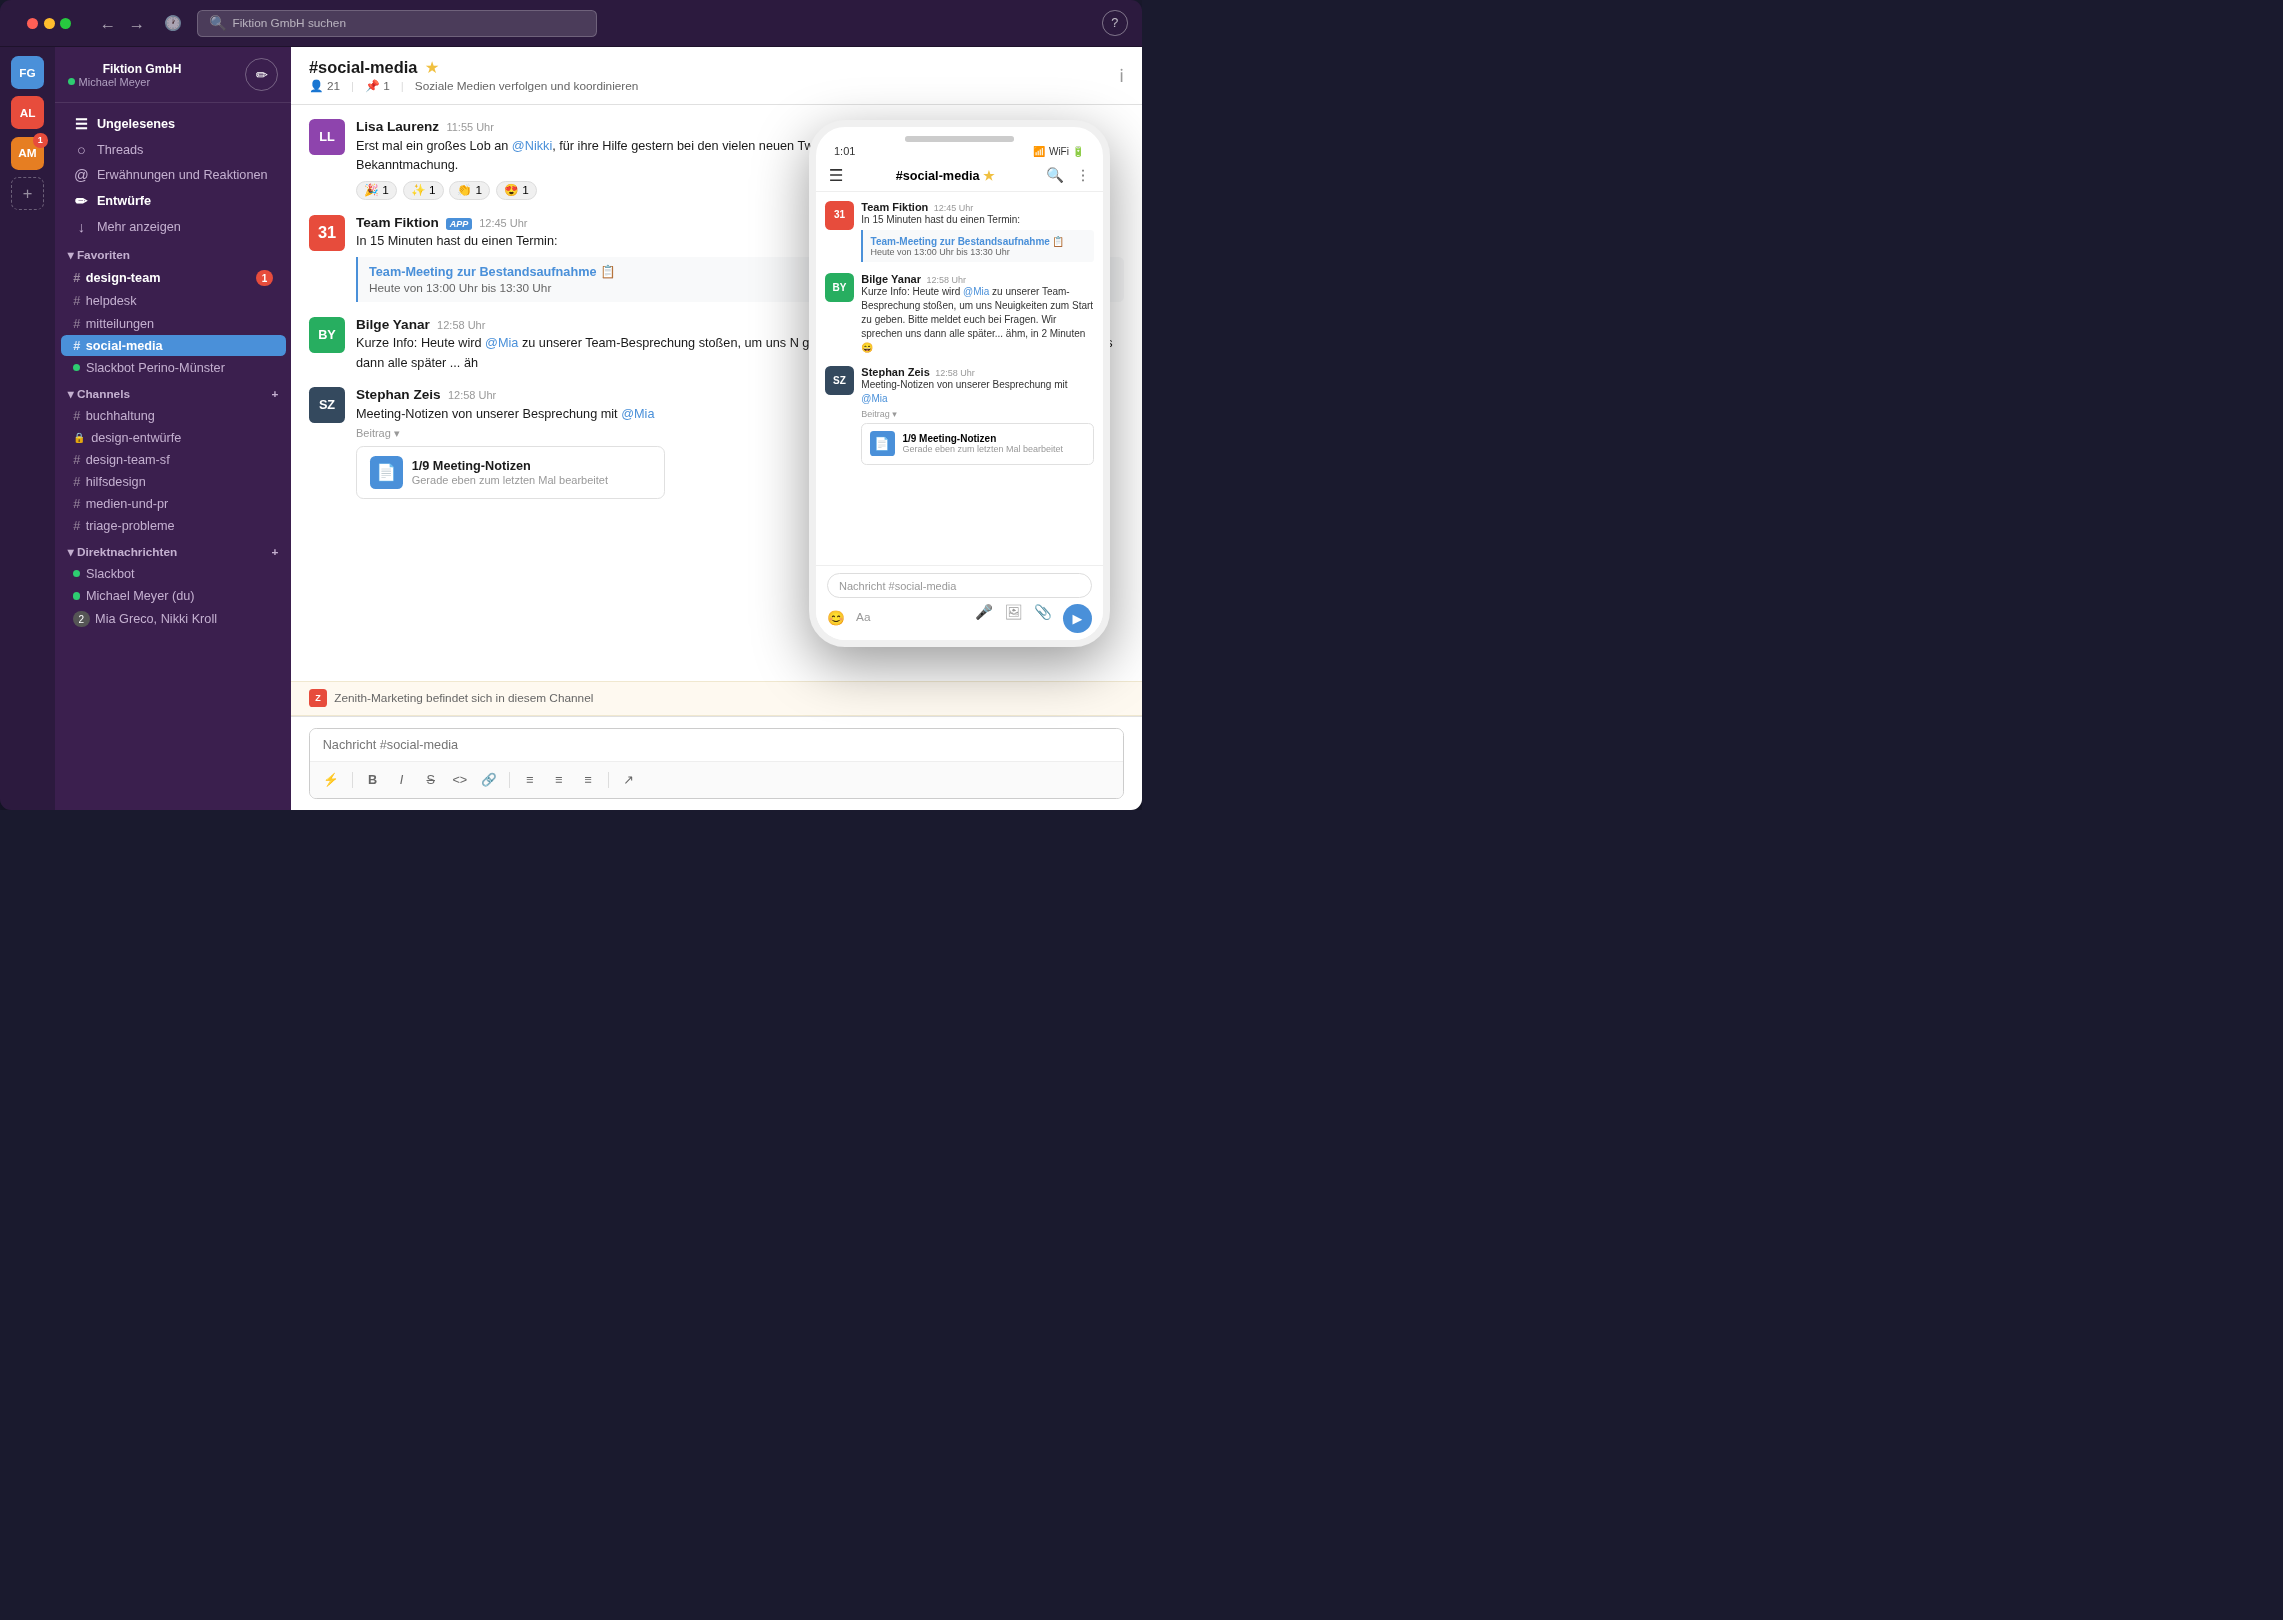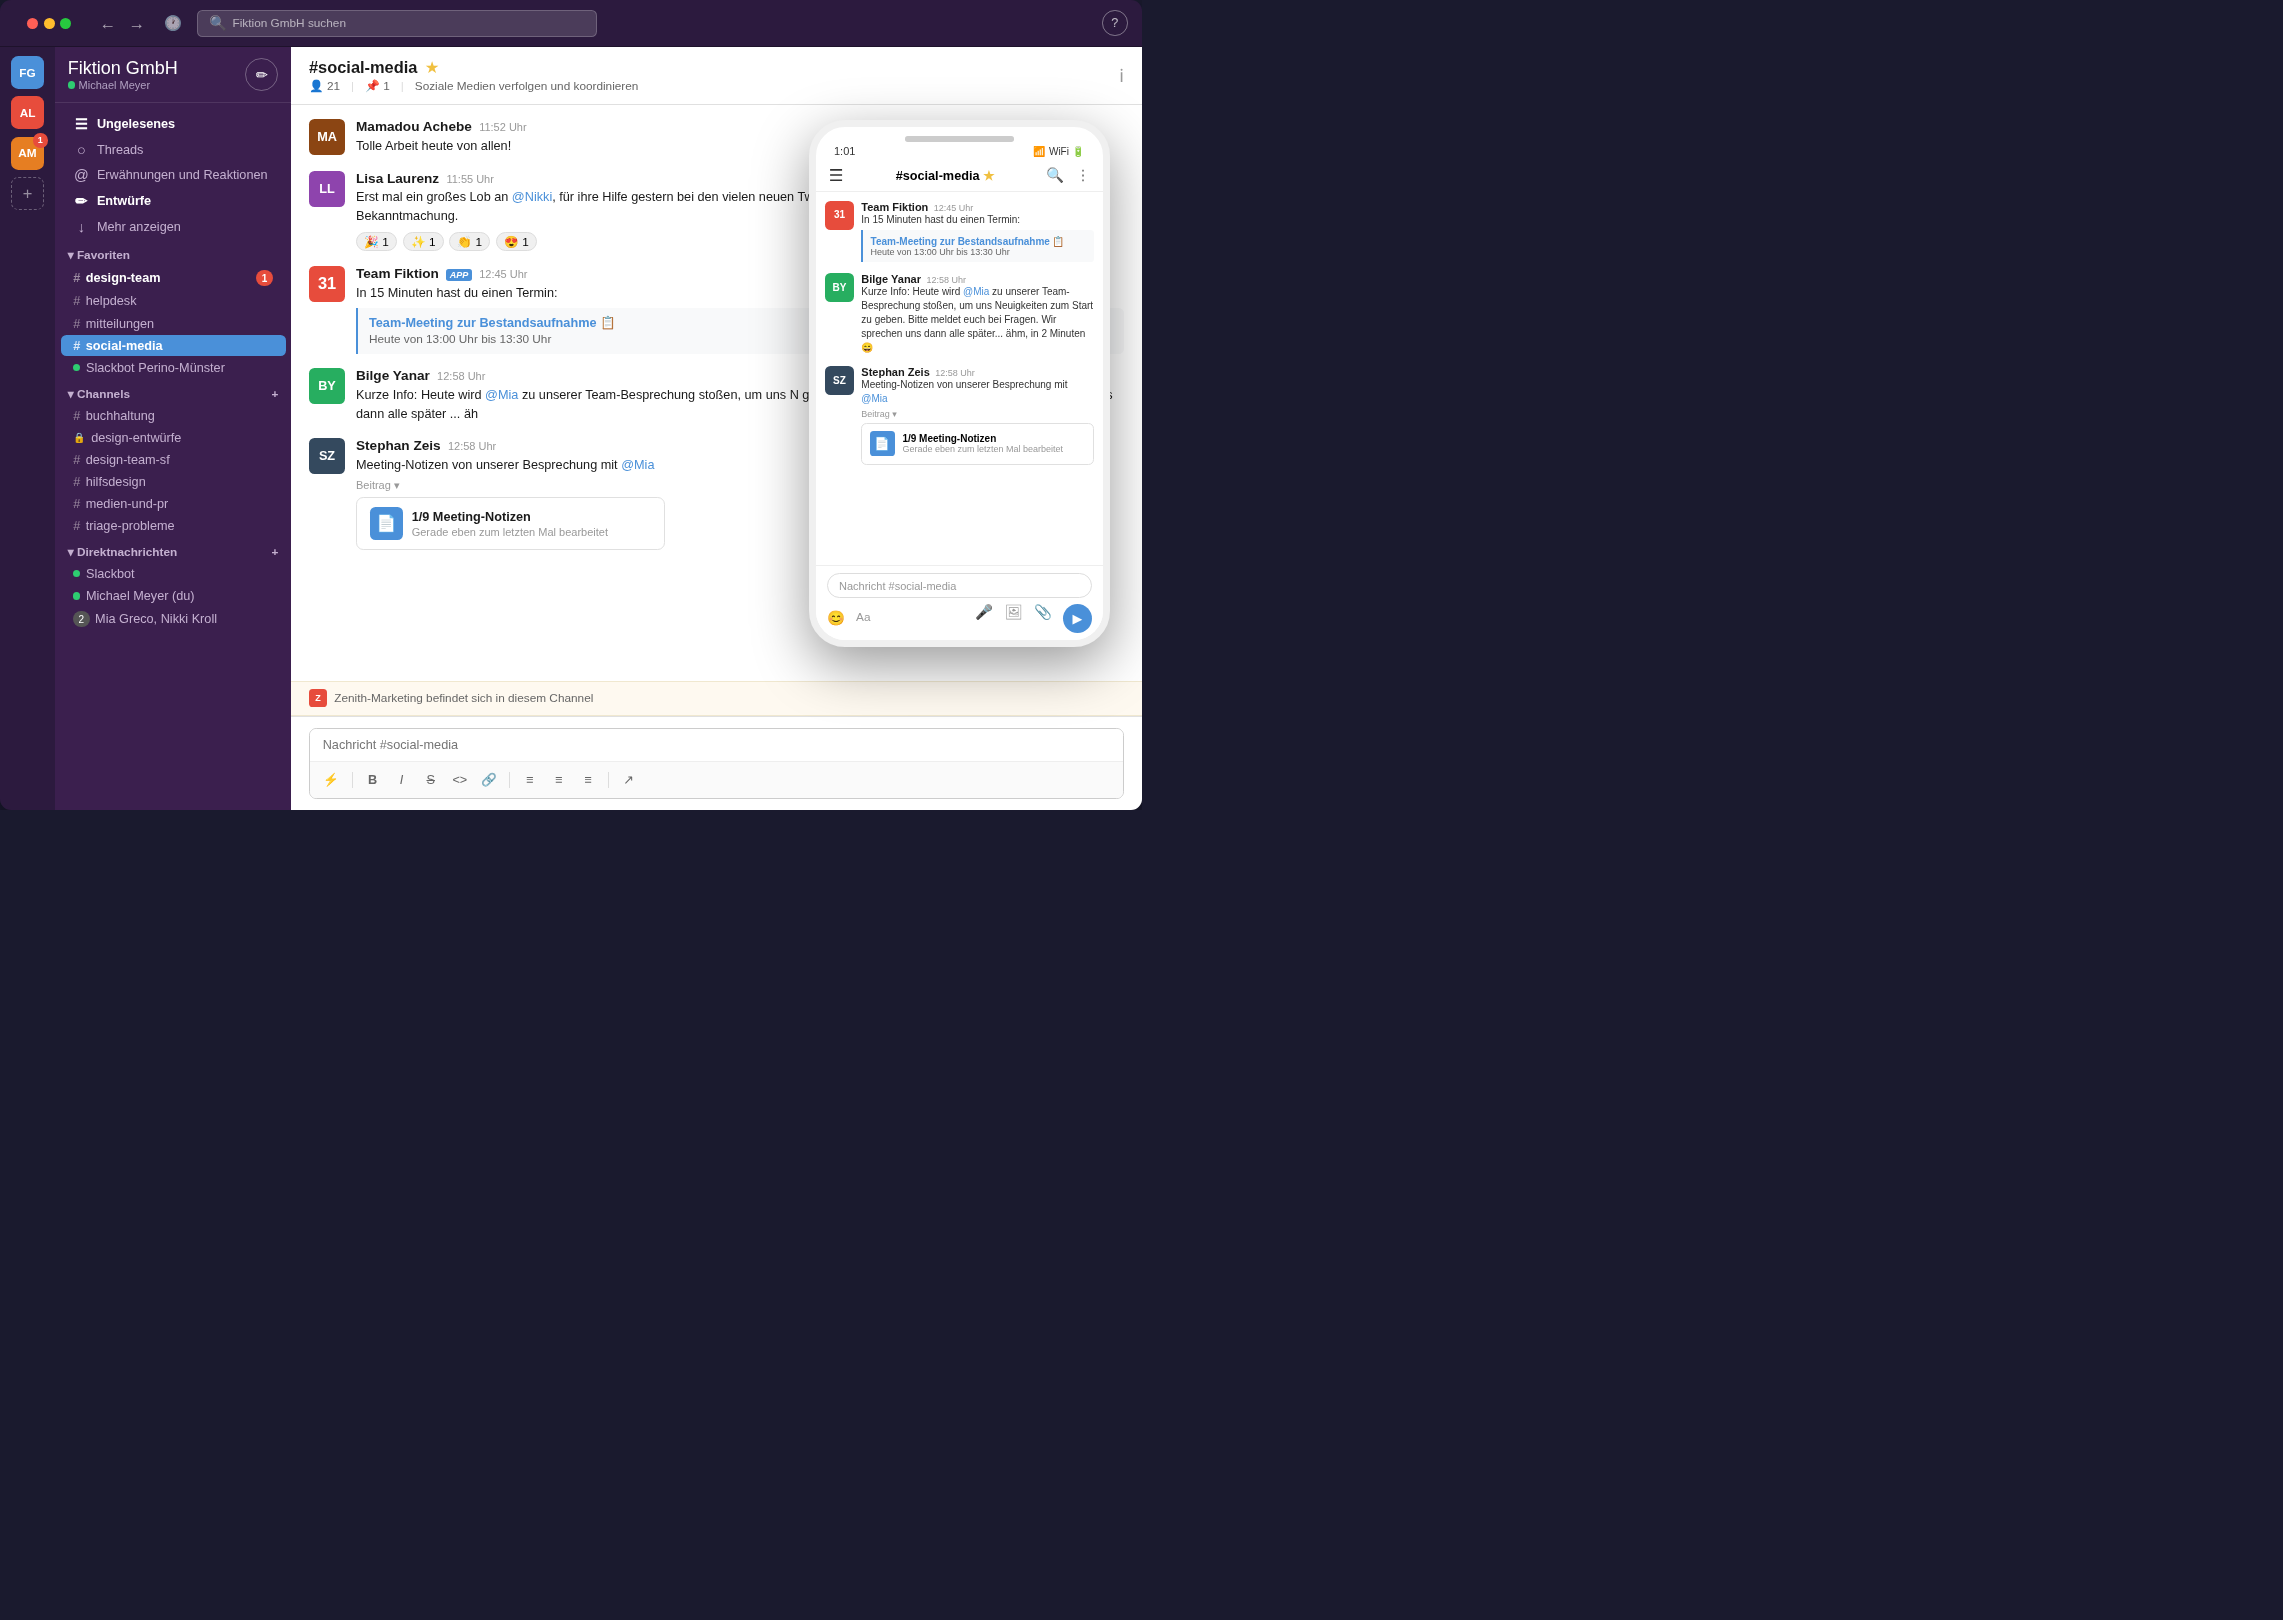--- a/index.html
+++ b/index.html
@@ -1,21 +1,21 @@
 <!DOCTYPE html>
 <html style="font-size:14.5px"><head>
   <meta charset="utf-8">
   <style>
     * { box-sizing: border-box; margin: 0; padding: 0; }
     body { font-family: -apple-system, BlinkMacSystemFont, 'Segoe UI', sans-serif; background: #1a1a2e; width: 1142px; height: 810px; overflow: hidden; }
 
     
     .sidebar-top { padding: 11px 12.7px; display: flex; align-items: center; justify-content: space-between; border-bottom: 0.9px solid rgba(255,255,255,0.1); }
     .workspace-info { display: flex; align-items: center; gap: 7.3px; cursor: pointer; }
-    .workspace-name { color: white; font-weight: 400; font-size: 18px; }
+    .workspace-name { color: white; font-weight: 700; font-size: 12px; margin-left: 35px; }
     .workspace-user { color: #b0a0c0; font-size: 11px; display: flex; align-items: center; gap: 3.6px; }
     .online-dot { width: 7.3px; height: 7.3px; background: #2ecc71; border-radius: 50%; }
     .edit-btn { width: 33px; height: 33px; border: 1.8px solid rgba(255,255,255,0.3); border-radius: 50%; display: flex; align-items: center; justify-content: center; cursor: pointer; color: white; }
     .ws-icon { width: 33px; height: 33px; border-radius: 7.3px; display: flex; align-items: center; justify-content: center; color: white; font-weight: 700; font-size: 11.8px; position: relative; cursor: pointer; }
     .ws-icon.al { background: #e74c3c; }
     .ws-icon.am { background: #e67e22; }
     .ws-icon-badge { position: absolute; top: -3.6px; right: -3.6px; background: #e74c3c; color: white; font-size: 9px; width: 14.5px; height: 14.5px; border-radius: 50%; display: flex; align-items: center; justify-content: center; }
     .ws-add { width: 33px; height: 33px; border-radius: 7.3px; border: 1.8px dashed rgba(255,255,255,0.3); display: flex; align-items: center; justify-content: center; color: rgba(255,255,255,0.5); cursor: pointer; font-size: 16.4px; }
 
     
@@ -306,30 +306,20 @@
             <span class="channel-meta-item">📌 1</span>
             <span class="divider-meta">|</span>
             <span>Soziale Medien verfolgen und koordinieren</span>
           </div>
         </div>
         <div style="font-size:18px; color:#999;">ℹ</div>
       </div>
 
       <div class="messages-area">
 
-        <div class="message">
-          <div class="avatar" style="background:#8b4513;">MA</div>
-          <div class="message-content">
-            <div class="message-header">
-              <span class="sender-name">Mamadou Achebe</span>
-              <span class="timestamp">11:52 Uhr</span>
-            </div>
-            <div class="message-text">Tolle Arbeit heute von allen!</div>
-          </div>
-        </div>
 
         <div class="message">
           <div class="avatar" style="background:#8e44ad;">LL</div>
           <div class="message-content">
             <div class="message-header">
               <span class="sender-name">Lisa Laurenz</span>
               <span class="timestamp">11:55 Uhr</span>
             </div>
             <div class="message-text">Erst mal ein großes Lob an <span class="mention">@Nikki</span>, für ihre Hilfe gestern bei den vielen neuen Tweets. Alle sind ganz begeistert wegen der gestrigen Bekanntmachung.</div>
             <div class="reactions">

